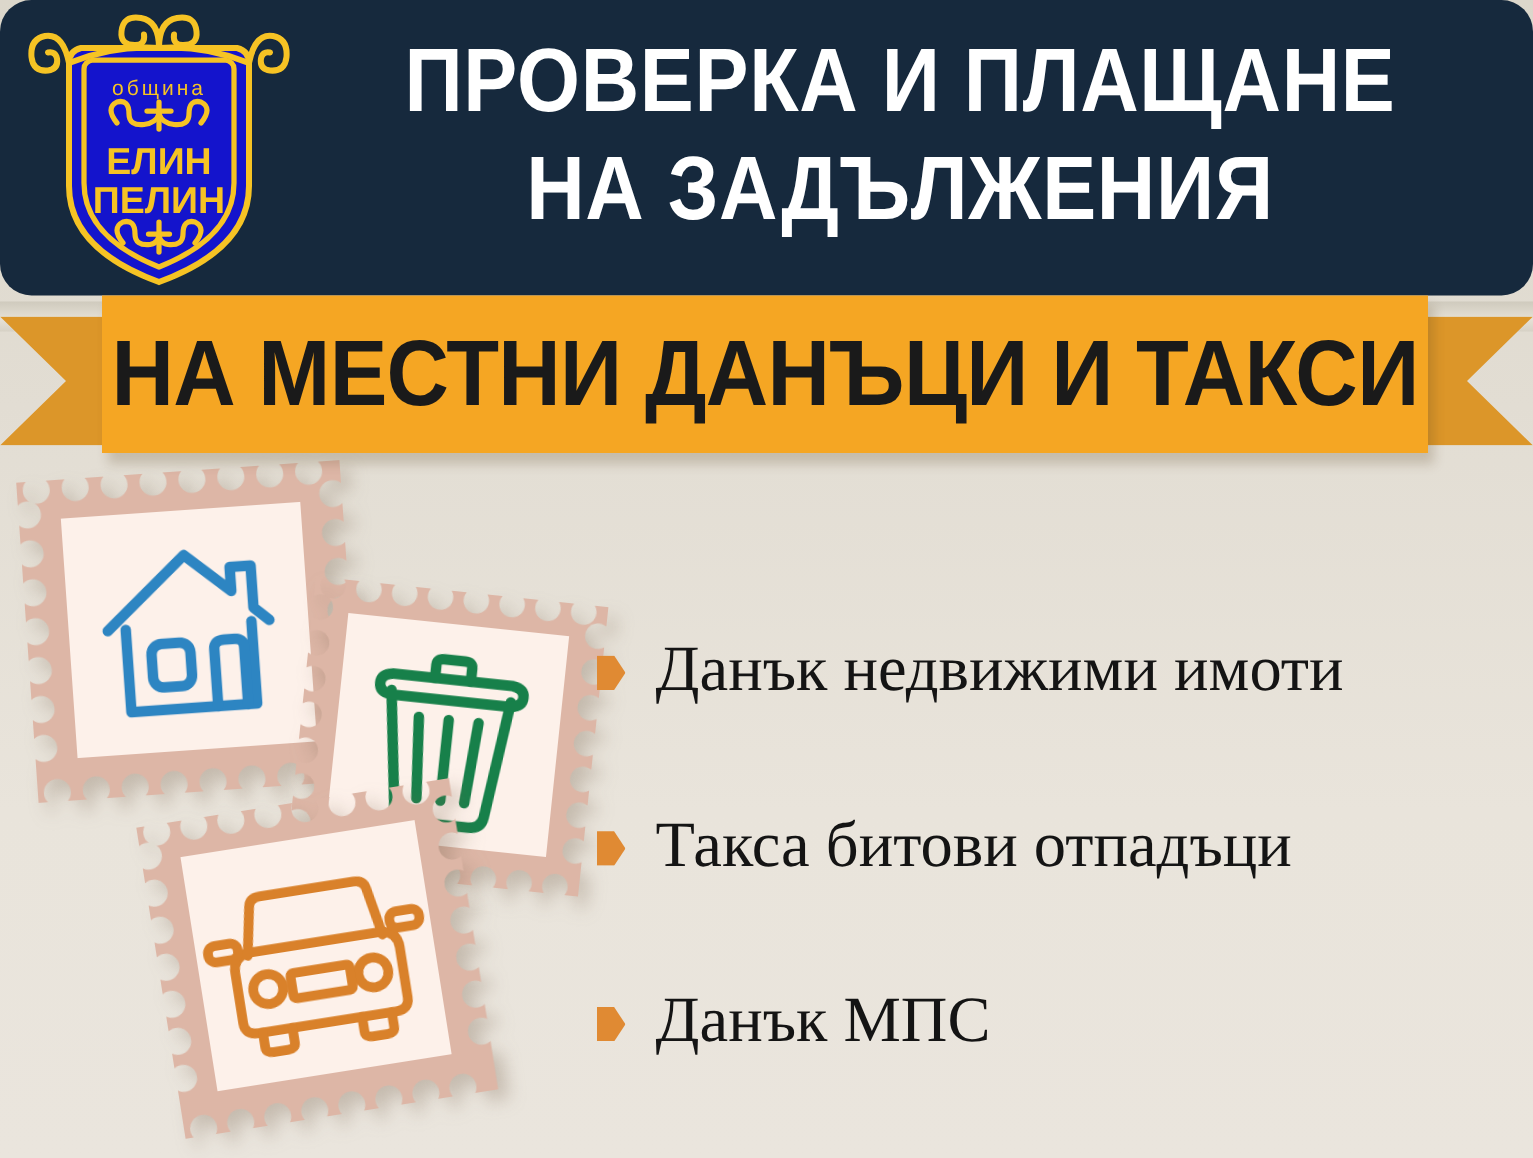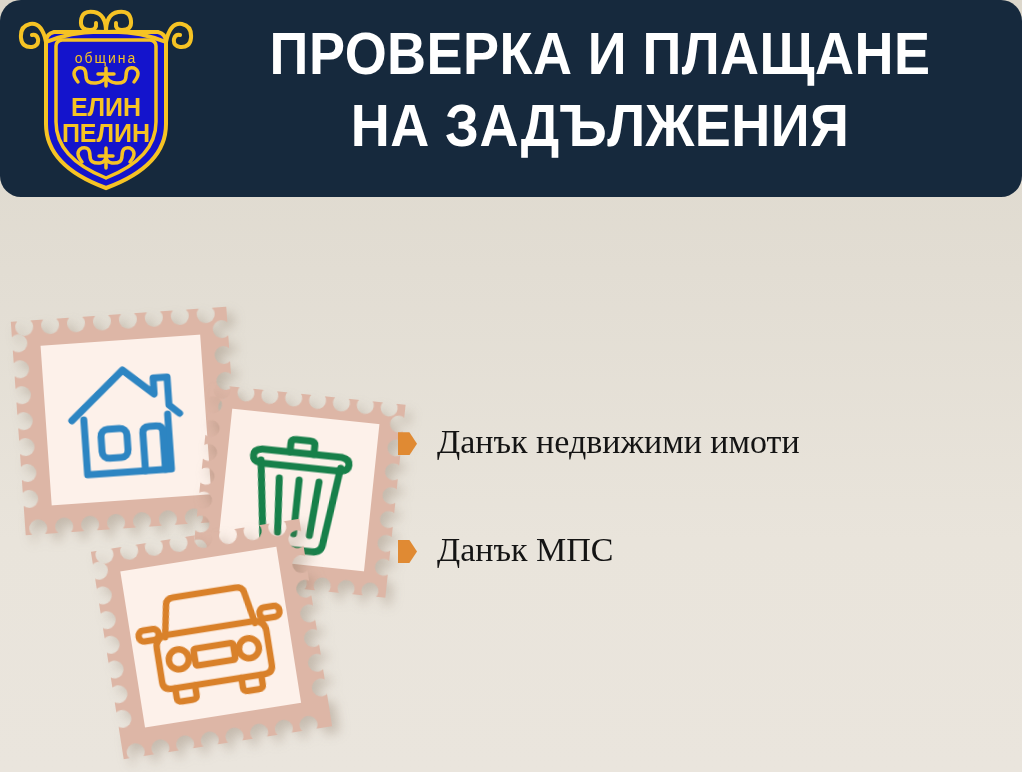--- a/index.html
+++ b/index.html
@@ -90,21 +90,21 @@
   .list-item{
     display:flex;align-items:center;margin-bottom:72px;
   }
   .bullet{
     width:19px;height:23px;flex:0 0 19px;margin-right:20px;margin-top:4px;
     background:#e08a33;
     clip-path:polygon(0 0,60% 0,100% 50%,60% 100%,0 100%);
   }
   .list-label{
     font-family:"Liberation Serif", serif;
-    font-size:34px;color:#141414;line-height:1.05;
+    font-size:43px;color:#141414;line-height:1.05;
     white-space:nowrap;
   }
 </style>
 </head>
 <body>
 
 <div id="poster">
 
   <div class="header">
 
@@ -145,20 +145,29 @@
           <path d="M88 142 L88 162"></path>
           <path d="M81 150 L95 150"></path>
         </g>
       </svg>
     </div>
 
     <div class="header-title">ПРОВЕРКА И ПЛАЩАНЕ
 НА ЗАДЪЛЖЕНИЯ</div>
   </div>
 
+  <div class="ribbon">
+    <div class="ribbon-fold left"></div>
+    <div class="ribbon-fold right"></div>
+    <div class="ribbon-tail left"></div>
+    <div class="ribbon-tail right"></div>
+    <div class="ribbon-main">
+      <div class="ribbon-text">НА МЕСТНИ ДАНЪЦИ И ТАКСИ</div>
+    </div>
+  </div>
 
   <div class="stamp" style="left:16px;top:312px;transform:rotate(-4deg);">
     <svg width="220" height="218" viewBox="0 0 220 218" xmlns="http://www.w3.org/2000/svg" aria-hidden="true">
       <defs>
         <mask id="scallop1">
           <rect x="0" y="0" width="220" height="218" fill="white"></rect>
           <g fill="black">
             <circle cx="15" cy="8" r="9"></circle>
               <circle cx="41" cy="8" r="9"></circle>
               <circle cx="67" cy="8" r="9"></circle>
@@ -313,20 +322,24 @@
     </svg>
   </div>
 
   <div class="list">
 
     <div class="list-item">
       <span class="bullet"></span>
       <span class="list-label">Данък недвижими имоти</span>
     </div>
 
+    <div class="list-item">
+      <span class="bullet"></span>
+      <span class="list-label">Такса битови отпадъци</span>
+    </div>
 
     <div class="list-item">
       <span class="bullet"></span>
       <span class="list-label">Данък МПС</span>
     </div>
 
   </div>
 
 </div>
 

